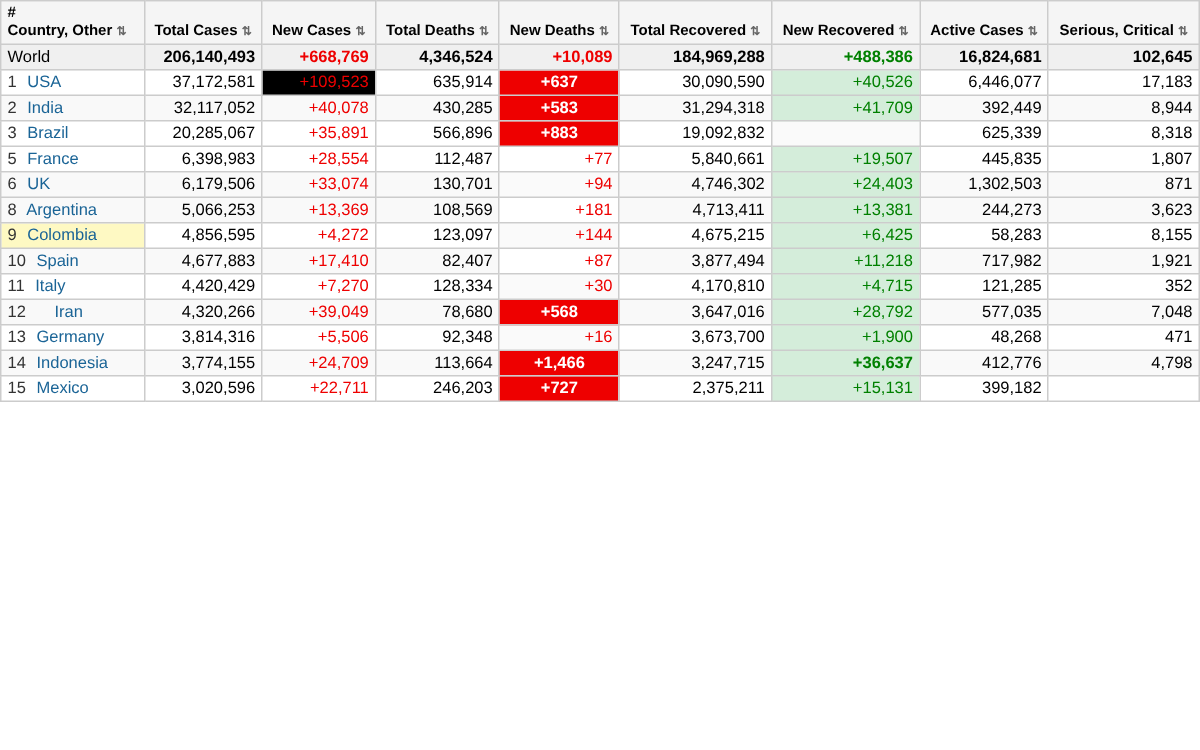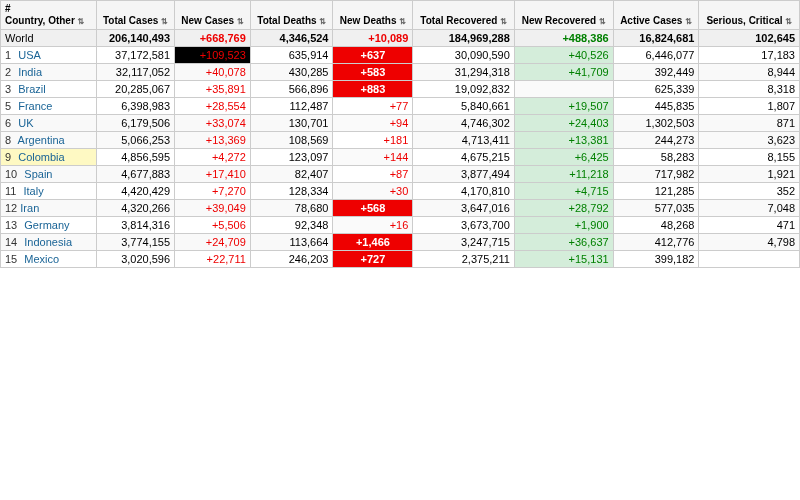--- a/index.html
+++ b/index.html
@@ -194,21 +194,21 @@
     <td style="color:#e00; background:#fff">+7,270</td>
     <td style="background:#fff">128,334</td>
     <td style="color:#e00;">+30</td>
     <td style="background:#fff">4,170,810</td>
     <td style="color:green; background:#d4edda;">+4,715</td>
     <td style="background:#fff">121,285</td>
     <td style="background:#fff">352</td>
   </tr>
       <tr>
     <td style="background:#f9f9f9">
-      <span style="color:#333; margin-right:0;">12</span>
+      <span style="color:#333; margin-right:16px;">12</span>
       <a href="#">Iran</a>
     </td>
     <td style="background:#f9f9f9">4,320,266</td>
     <td style="color:#e00; background:#f9f9f9">+39,049</td>
     <td style="background:#f9f9f9">78,680</td>
     <td class="red-cell">+568</td>
     <td style="background:#f9f9f9">3,647,016</td>
     <td style="color:green; background:#d4edda;">+28,792</td>
     <td style="background:#f9f9f9">577,035</td>
     <td style="background:#f9f9f9">7,048</td>
@@ -230,21 +230,21 @@
       <tr>
     <td style="background:#f9f9f9">
       <span style="color:#333; margin-right:4px;">14</span>
       <a href="#">Indonesia</a>
     </td>
     <td style="background:#f9f9f9">3,774,155</td>
     <td style="color:#e00; background:#f9f9f9">+24,709</td>
     <td style="background:#f9f9f9">113,664</td>
     <td class="red-cell">+1,466</td>
     <td style="background:#f9f9f9">3,247,715</td>
-    <td style="color:green; background:#d4edda;">+36,637</td>
+    <td style="color:green; background:#d4edda;font-weight:bold;">+36,637</td>
     <td style="background:#f9f9f9">412,776</td>
     <td style="background:#f9f9f9">4,798</td>
   </tr>
       <tr>
     <td style="background:#fff">
       <span style="color:#333; margin-right:4px;">15</span>
       <a href="#">Mexico</a>
     </td>
     <td style="background:#fff">3,020,596</td>
     <td style="color:#e00; background:#fff">+22,711</td>

